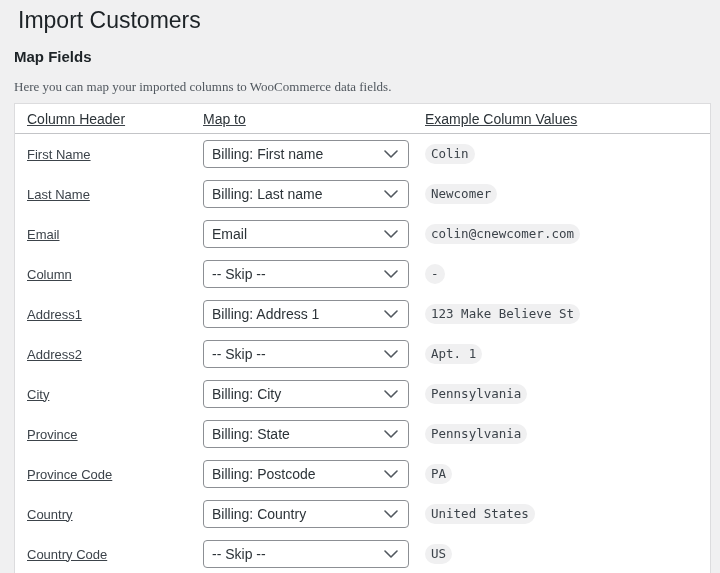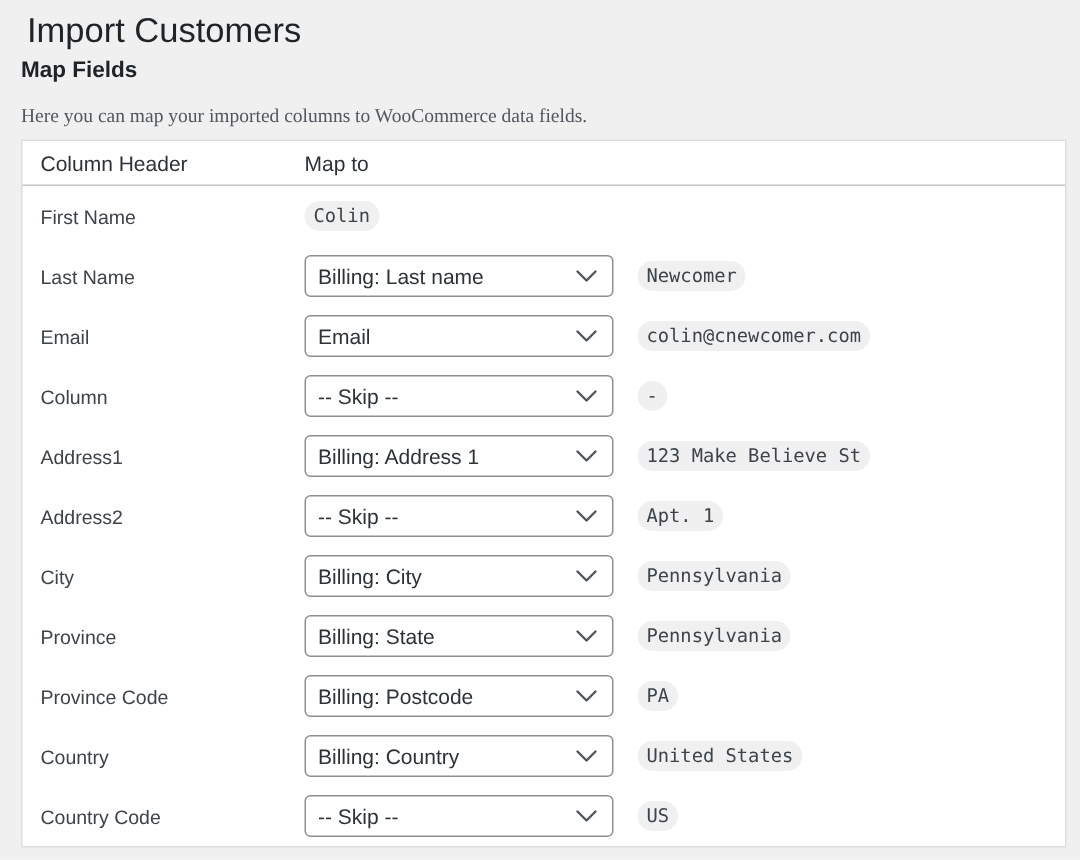--- a/index.html
+++ b/index.html
@@ -27,21 +27,21 @@
   .page { padding: 0 9px 0 14px; }
 
   h1.page-title {
     margin: 6px 4px 0;
     font-size: 23px;
     font-weight: 400;
     line-height: 29px;
     color: var(--heading);
   }
   h2.section-title {
-    margin: 2px 0 0;
+    margin: 12px 0 0;
     font-size: 15px;
     font-weight: 700;
     line-height: 19px;
     color: var(--heading);
   }
   p.section-desc {
     margin: 13px 0 9px;
     font-size: 13px;
     line-height: 15px;
     color: var(--muted);
@@ -51,20 +51,21 @@
   .map-table {
     background: var(--white);
     border: 1px solid var(--table-border);
     width: 100%;
   }
   .row {
     display: grid;
     grid-template-columns: 176px 222px 1fr;
     align-items: center;
     padding: 0 8px 0 12px;
+    text-decoration: underline;
   }
   .row.thead {
     height: 30px;
     border-bottom: 1px solid var(--header-divider);
   }
   .row.data { height: 40px; }
 
   .th {
     font-size: 14px;
     color: var(--select-text);
@@ -119,24 +120,35 @@
 
 <div class="page">
   <h1 class="page-title">Import Customers</h1>
   <h2 class="section-title">Map Fields</h2>
   <p class="section-desc">Here you can map your imported columns to WooCommerce data fields.</p>
 
   <div class="map-table">
     <div class="row thead">
       <div class="th">Column Header</div>
       <div class="th">Map to</div>
+      <div class="th">Example Column Values</div>
     </div>
     <div id="rows">
   <div class="row data">
     <div class="cell label">First Name</div>
+    <div class="cell">
+      <span class="select-wrap">
+        <select class="map-select">
+          <option selected="">Billing: First name</option>
+        </select>
+        <svg class="chevron" width="14" height="9" viewBox="0 0 14 9">
+          <path d="M1 1 L7 7 L13 1" fill="none" stroke="#50575e" stroke-width="1.6" stroke-linecap="round" stroke-linejoin="round"></path>
+        </svg>
+      </span>
+    </div>
     <div class="cell"><code class="chip">Colin</code></div>
   </div>
 
   <div class="row data">
     <div class="cell label">Last Name</div>
     <div class="cell">
       <span class="select-wrap">
         <select class="map-select">
           <option selected="">Billing: Last name</option>
         </select>

